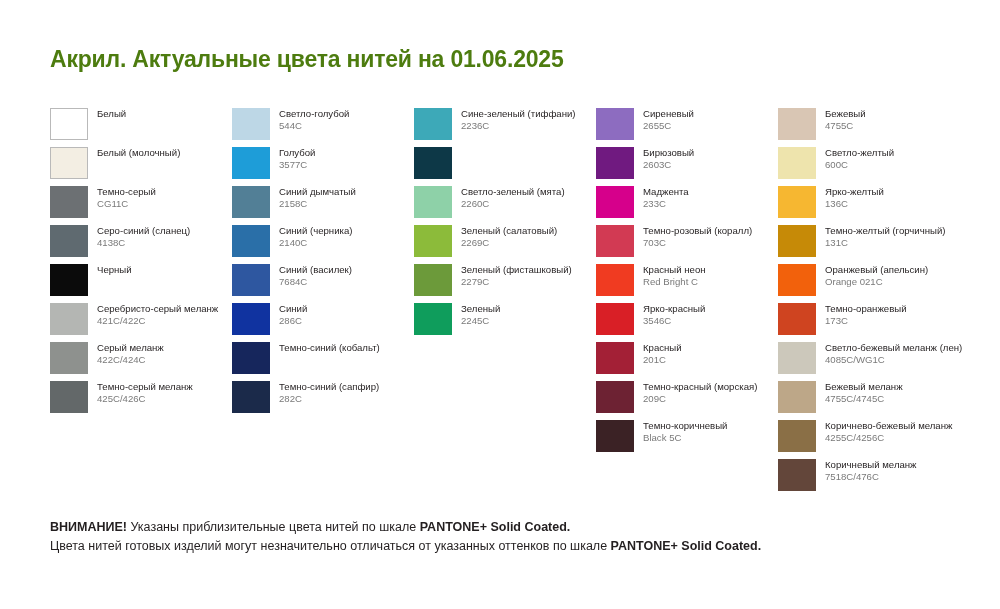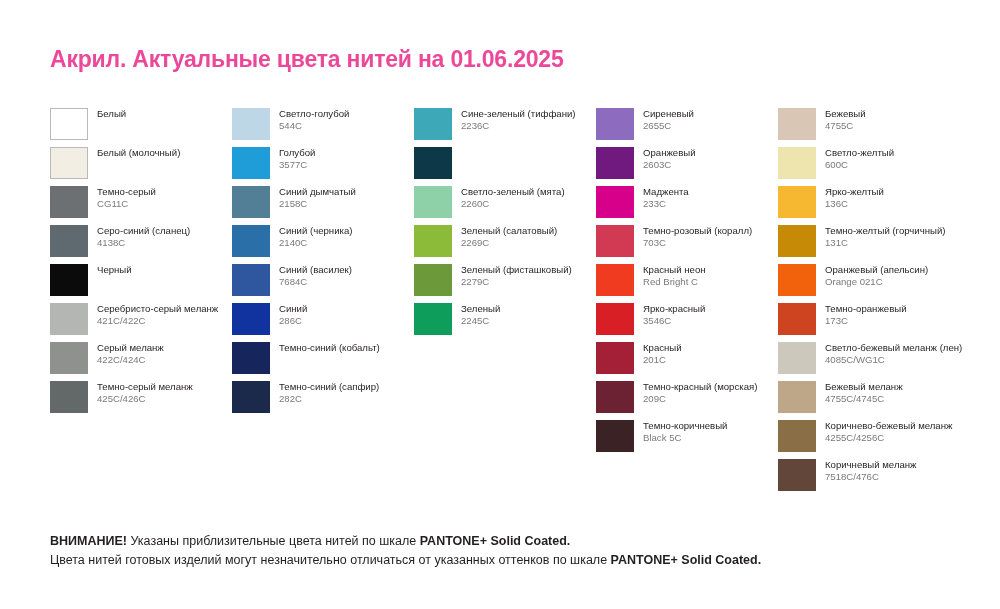--- a/index.html
+++ b/index.html
@@ -20,21 +20,21 @@
     height: 609px;
     box-sizing: border-box;
   }
   .title {
     position: absolute;
     left: 50px;
     top: 46px;
     font-size: 23px;
     font-weight: bold;
     letter-spacing: -0.2px;
-    color: #ec4899;
+    color: #4d7c0f;
     white-space: nowrap;
     text-align: center;
   }
   .columns {
     position: absolute;
     left: 50px;
     top: 108px;
     width: 910px;
     display: flex;
     gap: 0px;
@@ -75,21 +75,21 @@
     white-space: nowrap;
     margin-top: 1px;
   }
   .name.two-line {
     white-space: normal;
     width: 135px;
   }
   .footer {
     position: absolute;
     left: 50px;
-    top: 532px;
+    top: 518px;
     width: 900px;
   }
   .footer-line {
     font-size: 12.5px;
     color: #231f20;
     line-height: 1.55;
   }
   .b {
     font-weight: bold;
   }
@@ -266,21 +266,21 @@
       <div class="swatch-row">
         <div class="chip" style="background:#8d6cc0"></div>
         <div class="labels">
           <div class="name">Сиреневый</div>
           <div class="code">2655C</div>
         </div>
       </div>
       <div class="swatch-row">
         <div class="chip" style="background:#701a80"></div>
         <div class="labels">
-          <div class="name">Оранжевый</div>
+          <div class="name">Бирюзовый</div>
           <div class="code">2603C</div>
         </div>
       </div>
       <div class="swatch-row">
         <div class="chip" style="background:#d6008b"></div>
         <div class="labels">
           <div class="name">Маджента</div>
           <div class="code">233C</div>
         </div>
       </div>

